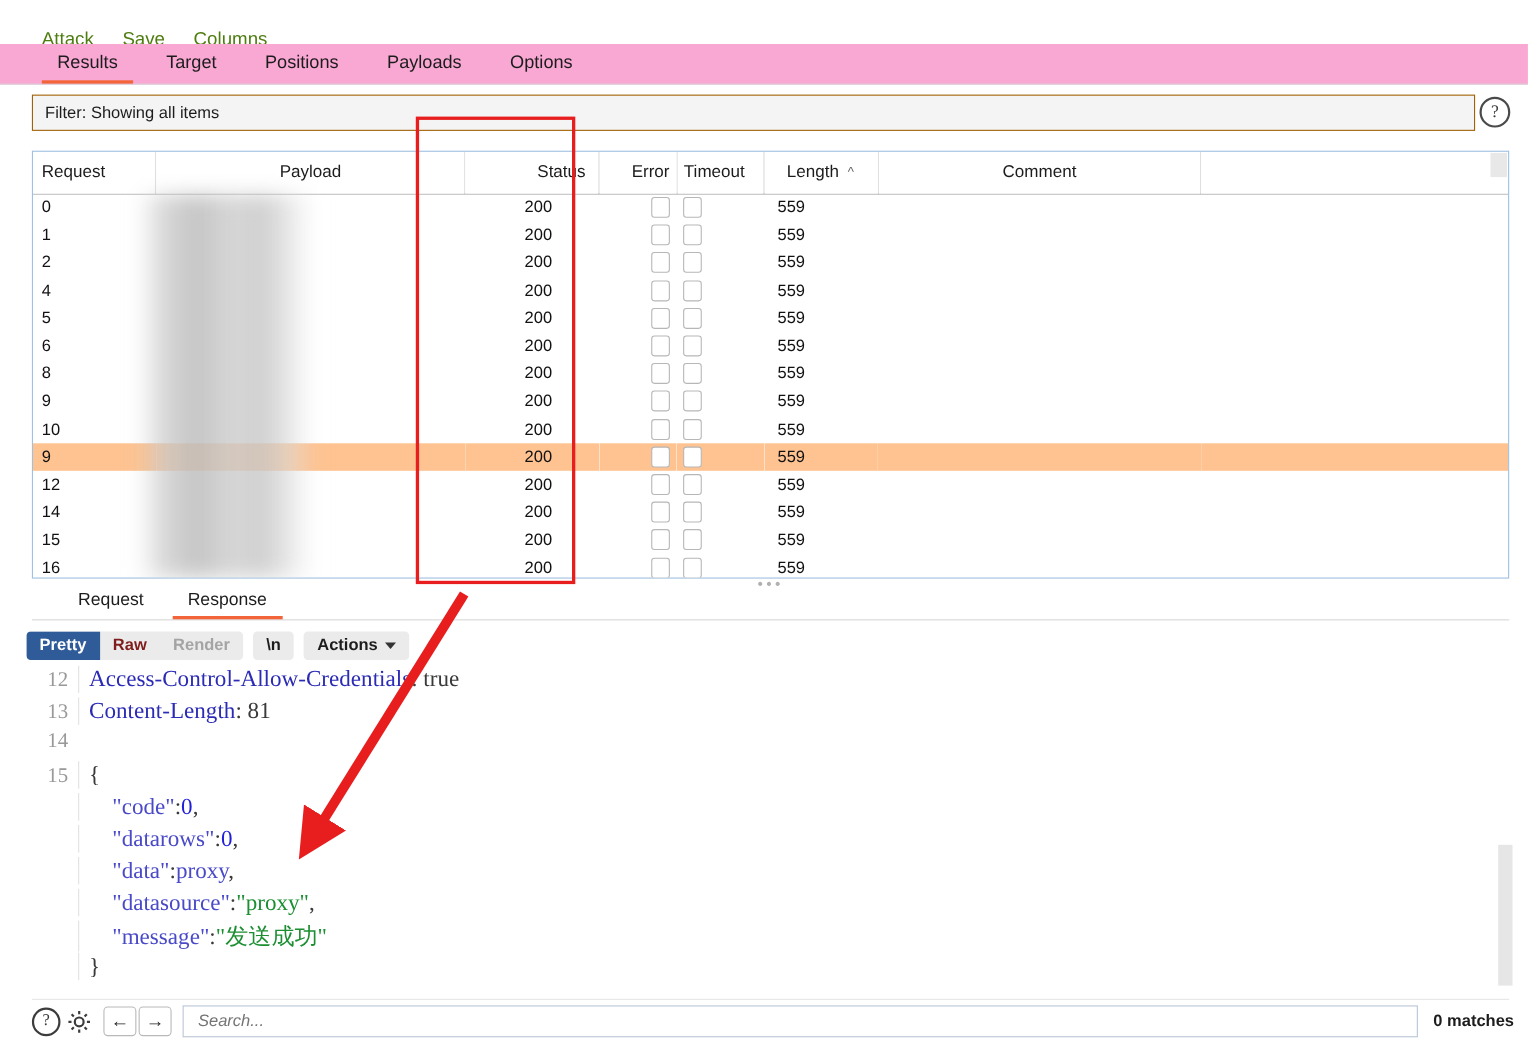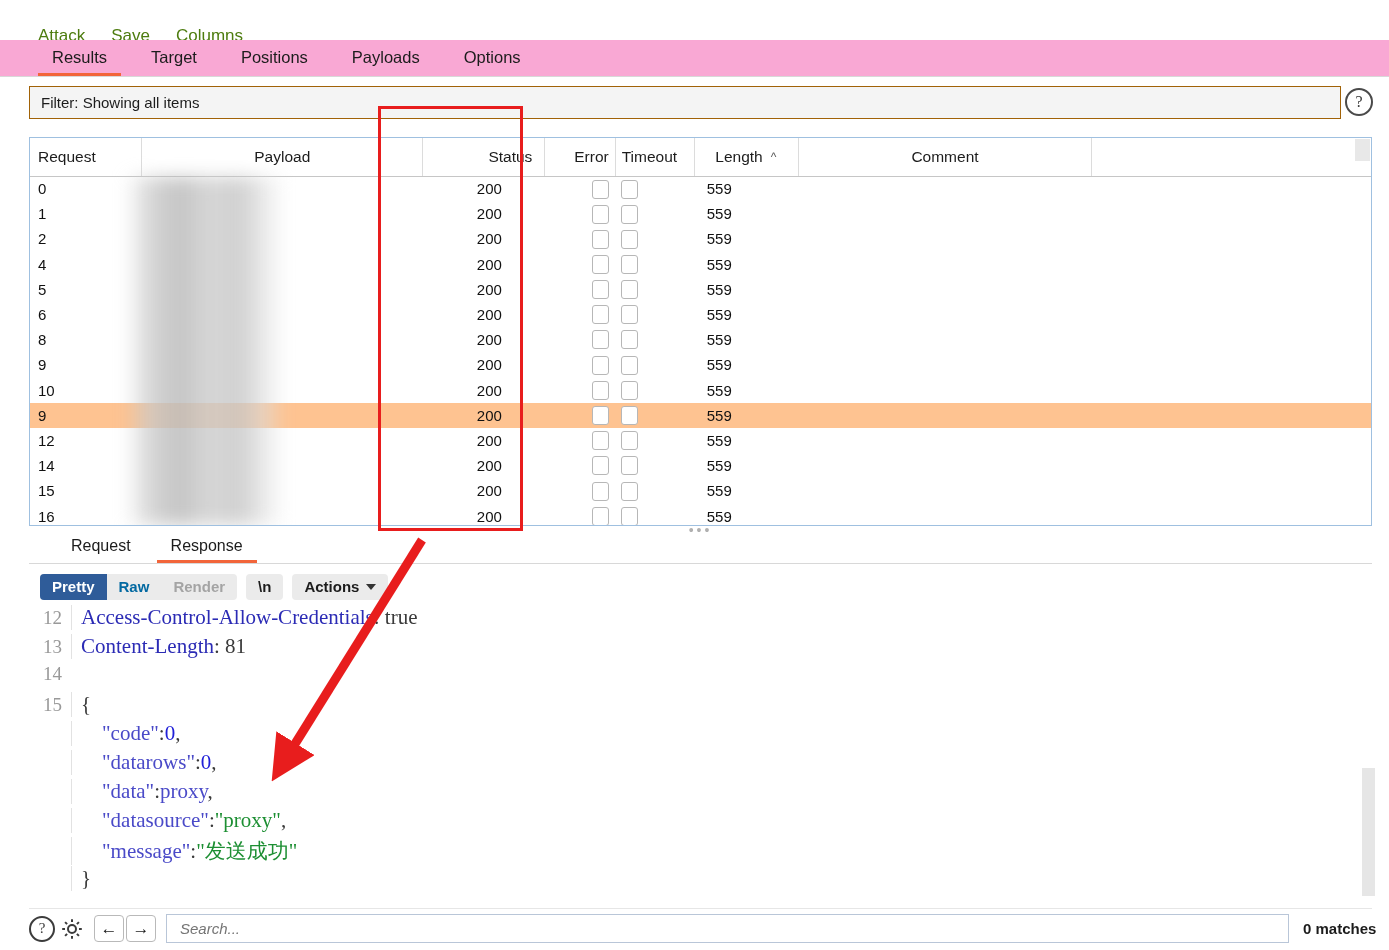--- a/index.html
+++ b/index.html
@@ -183,30 +183,30 @@
     position: relative; cursor: default;
   }
   .rrtabs .tab.active::after {
     content: "";
     position: absolute; left: 6px; right: 6px; bottom: 0;
     height: 3px; background: #f2653a;
   }
 
   
   .viewbar {
-    position: absolute; left: 40px; top: 574px;
+    position: absolute; left: 24px; top: 574px;
     display: flex; align-items: center; gap: 0;
   }
   .seg {
     display: flex; align-items: center;
     background: #ebebeb; border-radius: 4px;
     overflow: hidden; margin-right: 9px;
   }
   .seg .sbtn {
-    font-size: 15px; color: #0369a1;
+    font-size: 15px; color: #7f1d1d;
     padding: 4px 12px 5px 12px;
     font-weight: bold;
     cursor: pointer;
   }
   .seg .sbtn.active { background: #2f5c99; color: #ffffff; }
   .seg .sbtn.disabled { color: #a4a4a4; font-weight: bold; }
   .pill {
     background: #ebebeb; border-radius: 4px;
     font-size: 15px; color: #1c1c1c; font-weight: bold;
     padding: 4px 12px 5px 12px;

